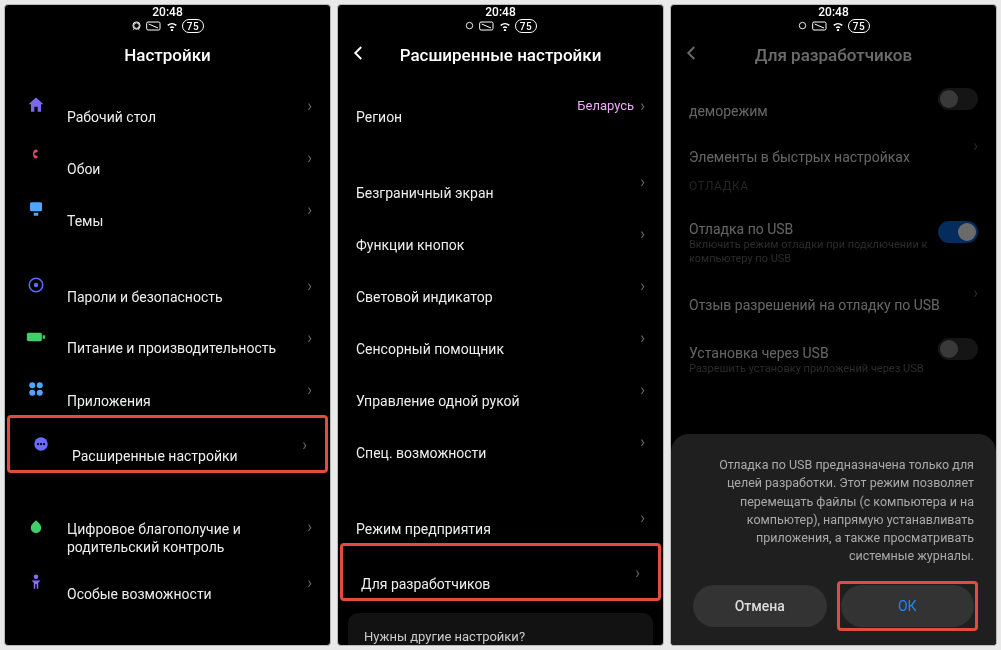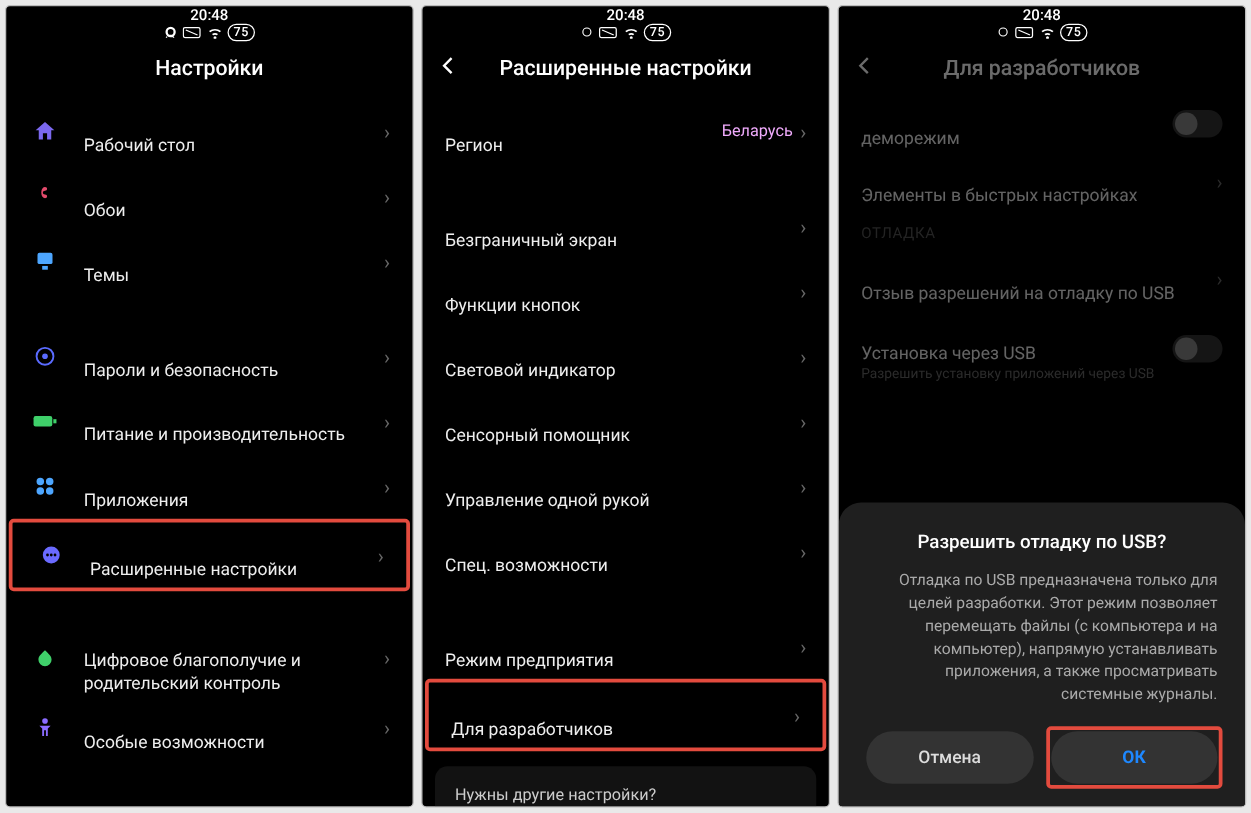--- a/index.html
+++ b/index.html
@@ -26,21 +26,21 @@
   .highlight { position: absolute; border: 3px solid #e34b3e; border-radius: 4px; pointer-events: none; }
   .rowhl { border: 3px solid #e34b3e; border-radius: 4px; margin: 0 2px; }
   
   .dialog-scrim { position: absolute; inset: 0; display: flex; align-items: flex-end; }
   .dialog { width: 100%; background: #1f1f1f; border-top-left-radius: 18px; border-top-right-radius: 18px; padding: 22px 22px 18px; color: #fff; }
   .dialog-title { text-align: center; font-size: 15px; font-weight: 500; margin-bottom: 14px; }
   .dialog-body { color: #aaa; font-size: 12.5px; line-height: 1.45; text-align: right; margin-bottom: 20px; }
   .dialog-buttons { display: flex; gap: 14px; }
   .dbtn { flex: 1; height: 42px; border-radius: 24px; display: flex; align-items: center; justify-content: center; font-size: 14px; font-weight: 500; }
   .dbtn.cancel { background: #333; color: #ddd; }
-  .dbtn.ok { background: #333; color: #1e88ff; font-weight: 700; position: relative; }
+  .dbtn.ok { background: #333; color: #1e88ff; font-weight: 400; position: relative; }
   .dimmed .header, .dimmed .content > *:not(.dialog-scrim) { opacity: 0.42; }
   
   .ic-home svg { fill: #7b68ee; }
   .ic-wall svg { fill: #e24a6b; }
   .ic-theme svg { fill: #4da6ff; }
   .ic-lock svg { fill: #5a6bff; }
   .ic-batt svg { fill: #3fd06a; }
   .ic-apps svg { fill: #4da6ff; }
   .ic-adv svg { fill: #6a6aff; }
   .ic-well svg { fill: #3fd06a; }
@@ -273,35 +273,41 @@
   <div class="content">
     <div class="row" style="min-height:40px">
       <span class="label">деморежим</span>
       <span class="toggle"></span>
     </div>
     <div class="row">
       <span class="label">Элементы в быстрых настройках</span>
       <span class="chevron">›</span>
     </div>
     <div class="section-label">ОТЛАДКА</div>
+    <div class="row" style="min-height:60px">
+      <div class="col" style="flex:1">
+        <span class="label" style="font-size:14px">Отладка по USB</span>
+        <span class="sublabel">Включить режим отладки при подключении к компьютеру по USB</span>
+      </div>
+      <span class="toggle on"></span>
+    </div>
     <div class="row">
       <span class="label">Отзыв разрешений на отладку по USB</span>
       <span class="chevron">›</span>
     </div>
     <div class="row" style="min-height:60px">
       <div class="col" style="flex:1">
         <span class="label" style="font-size:14px">Установка через USB</span>
         <span class="sublabel">Разрешить установку приложений через USB</span>
       </div>
       <span class="toggle"></span>
     </div>
 
     <div class="dialog-scrim" style="opacity:1">
       <div class="dialog">
-        <div class="dialog-title">Разрешить отладку по USB?</div>
         <div class="dialog-body">Отладка по USB предназначена только для целей разработки. Этот режим позволяет перемещать файлы (с компьютера и на компьютер), напрямую устанавливать приложения, а также просматривать системные журналы.</div>
         <div class="dialog-buttons">
           <div class="dbtn cancel">
               <span>Отмена</span>
             </div>
           <div class="dbtn ok">
             <span>ОК</span>
             <span class="highlight" style="inset:-4px"></span>
           </div>
         </div>

